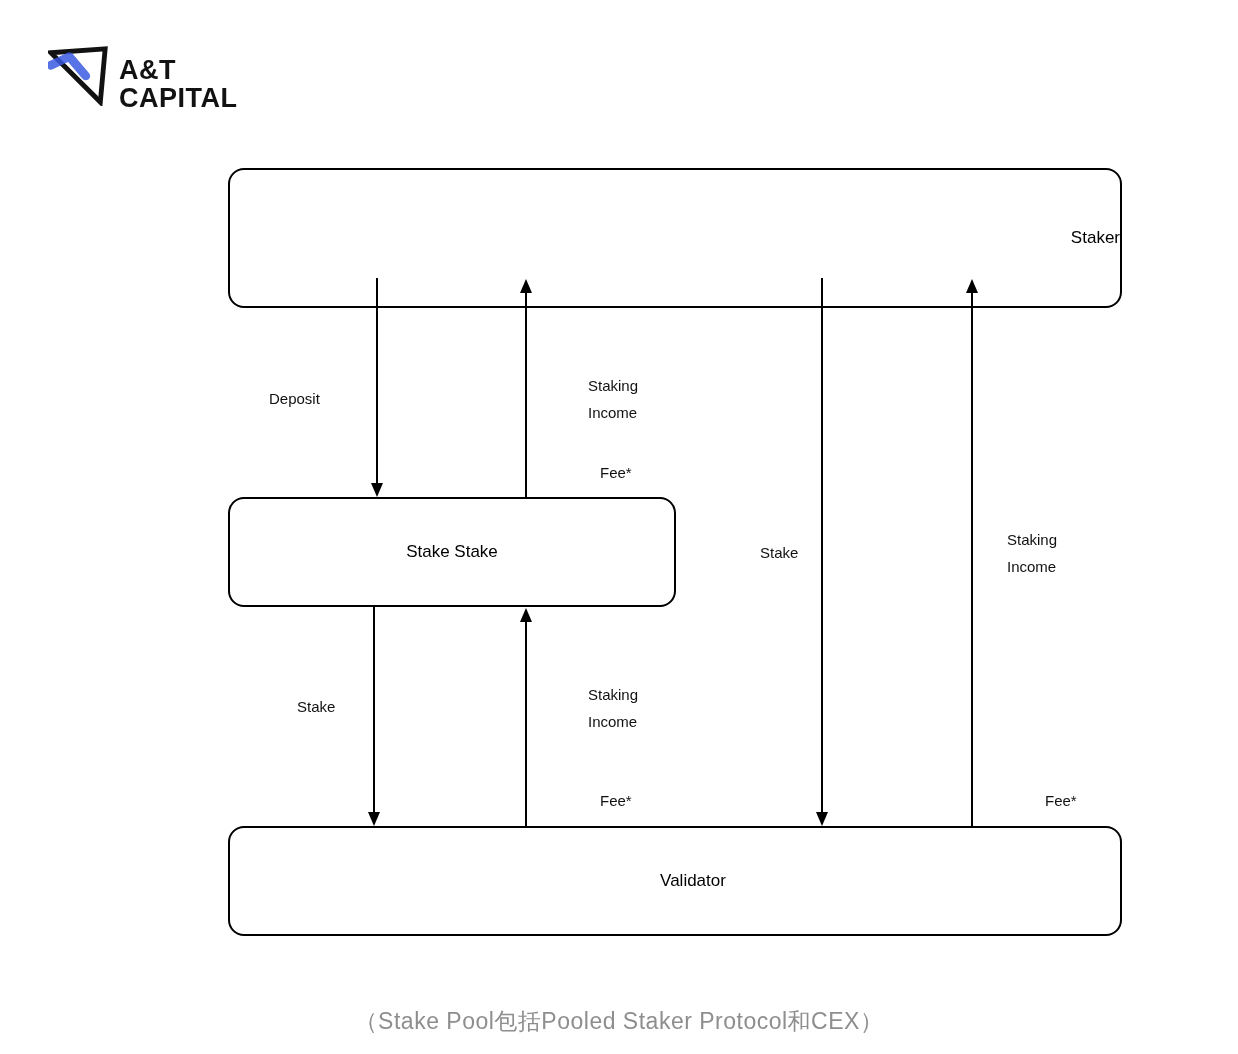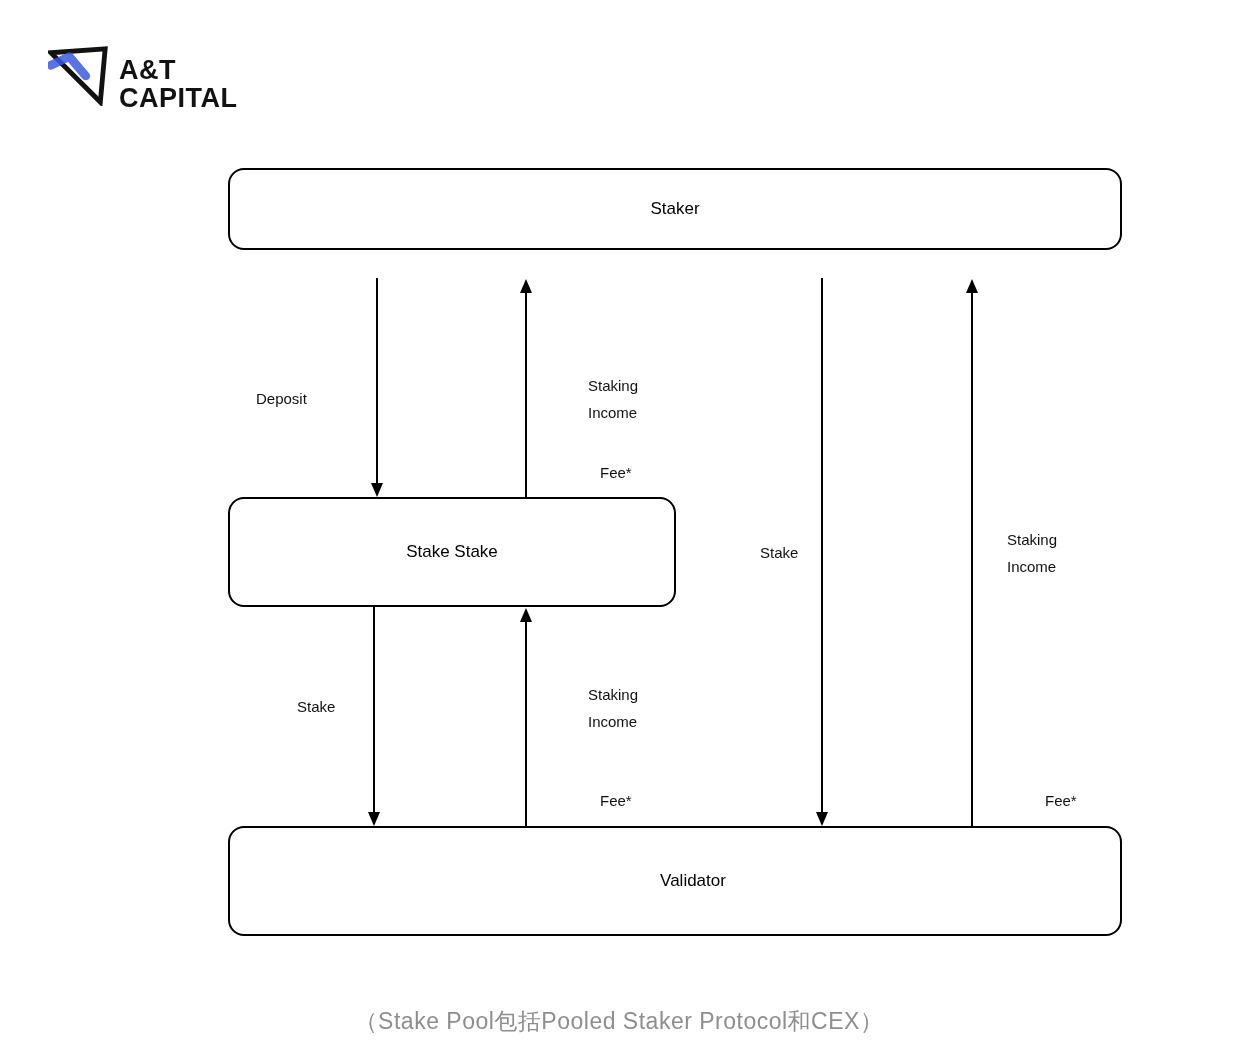--- a/index.html
+++ b/index.html
@@ -41,21 +41,21 @@
     box-sizing: border-box;
     border: 2px solid #000000;
     border-radius: 16px;
     background: #ffffff;
     display: flex;
     align-items: center;
     justify-content: center;
     font-size: 17px;
     color: #000000;
   }
-  .box-staker    { left: 228px; top: 168px; width: 894px; height: 82px; }
+  .box-staker    { left: 228px; top: 168px; width: 894px; height: 140px; justify-content: flex-end; }
   .box-stakepool { left: 228px; top: 497px; width: 448px; height: 110px; }
   .box-validator { left: 228px; top: 826px; width: 894px; height: 110px; padding-left: 36px; }
 
   
   .vline {
     position: absolute;
     width: 2px;
     background: #000000;
   }
   .ah-down {
@@ -116,21 +116,21 @@
   </div>
   <div class="box box-stakepool">
     <span>Stake Stake</span>
   </div>
   <div class="box box-validator">
     <span>Validator</span>
   </div>
 
   <div class="vline" style="left:376px; top:278px; height:208px;"></div>
   <div class="ah-down" style="left:371px; top:483px;"></div>
-  <div class="lbl" style="left:256px; top:385px;">Deposit</div>
+  <div class="lbl" style="left:269px; top:385px;">Deposit</div>
 
   <div class="ah-up" style="left:520px; top:279px;"></div>
   <div class="vline" style="left:525px; top:292px; height:205px;"></div>
   <div class="lbl" style="left:588px; top:372px;">
     <div>Staking</div>
     <div>Income</div>
   </div>
   <div class="lbl" style="left:600px; top:459px;">Fee*</div>
 
   <div class="vline" style="left:373px; top:607px; height:206px;"></div>

